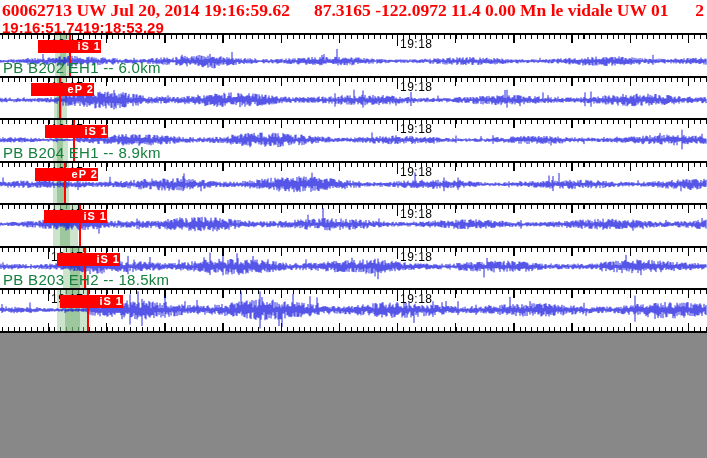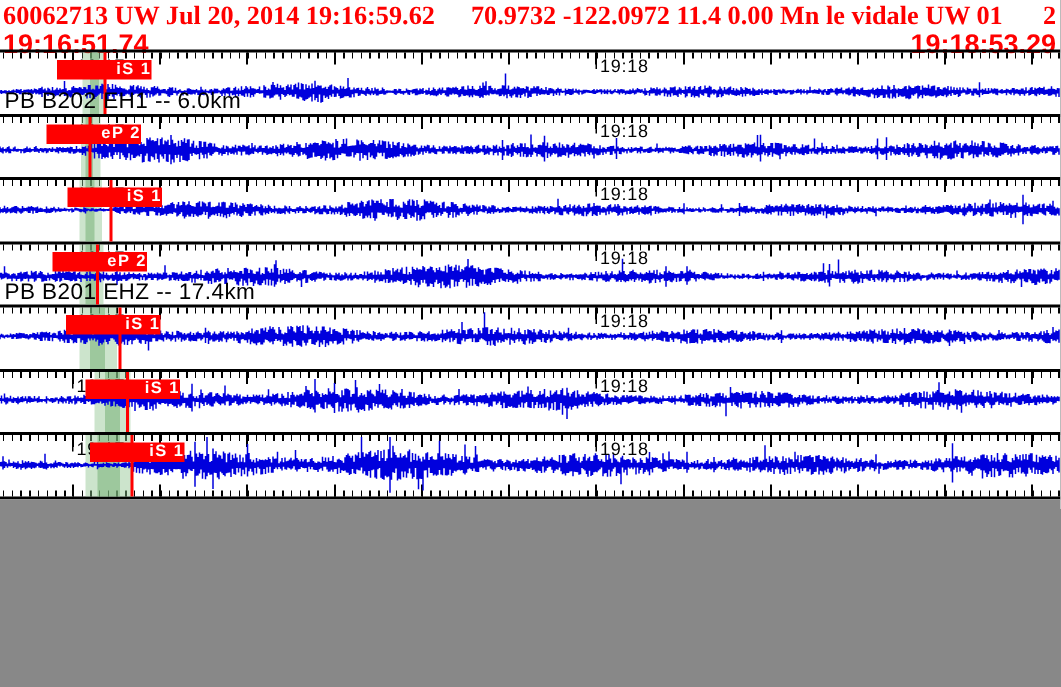--- a/index.html
+++ b/index.html
@@ -5,21 +5,21 @@
   html,body{margin:0;padding:0;background:#888;}
   .screen{position:relative;width:707px;height:333px;background:#fff;overflow:hidden;
           font-family:"Liberation Sans",sans-serif;}
   
   .hdr{position:absolute;top:0;left:2px;right:3px;display:flex;align-items:baseline;
        font-family:"Liberation Serif",serif;font-weight:bold;color:#f00;
        font-size:17.5px;white-space:nowrap;}
   .hdr .mid{margin-left:24px;}
   .hdr .page{margin-left:auto;}
   .times{position:absolute;top:19px;left:2px;right:3px;display:flex;
-         justify-content:space-between;color:#f00;font-weight:bold;font-size:18px;}
+         color:#f00;font-weight:bold;font-size:15px;}
   
   .rows{position:absolute;top:33px;left:0;right:0;bottom:0;display:flex;
         flex-direction:column;border-bottom:2px solid #000;}
   .row{position:relative;flex:1;border-top:2px solid #000;}
   .ticks{position:absolute;top:0;left:0;width:707px;height:9px;pointer-events:none;
     background-image:
       repeating-linear-gradient(90deg,#000 0 1.3px,transparent 1.3px 58.15px),
       repeating-linear-gradient(90deg,#000 0 1px,transparent 1px 5.815px);
     background-size:707px 8px,707px 4px;
     background-position:-10.15px 0,1.5px 0;
@@ -28,29 +28,29 @@
   .mtick{position:absolute;top:0;width:1.3px;height:11px;background:#000;}
   .mlabel{position:absolute;top:2px;font-size:12px;color:#000;letter-spacing:.5px;
           white-space:nowrap;z-index:4;}
   .band{position:absolute;top:0;bottom:0;z-index:1;}
   .wave{position:absolute;top:0;left:0;width:100%;height:100%;overflow:visible;z-index:3;}
   .pickline{position:absolute;top:0;bottom:0;width:1.5px;z-index:5;}
   .pickbox{position:absolute;top:5px;height:13px;color:#fff;font-weight:bold;
            font-size:11px;line-height:13px;text-align:right;letter-spacing:1px;
            z-index:6;white-space:nowrap;padding-left:34px;}
   .slabel{position:absolute;left:3px;bottom:0;font-size:15px;letter-spacing:.3px;
-          color:#000000;z-index:6;white-space:nowrap;}
+          color:#15803d;z-index:6;white-space:nowrap;}
 </style>
 </head>
 <body>
 
 <div class="screen">
   <div class="hdr">
     <span>60062713 UW Jul 20, 2014 19:16:59.62</span>
-    <span class="mid">70.9732 -122.0972 11.4 0.00 Mn le vidale UW 01</span>
+    <span class="mid">87.3165 -122.0972 11.4 0.00 Mn le vidale UW 01</span>
     <span class="page">2</span>
   </div>
   <div class="times">
     <span>19:16:51.74</span>
     <span>19:18:53.29</span>
   </div>
   <div class="rows" id="rows">
       <div class="row">
     <div class="band b1" style="left: 55px; width: 15px; background: rgba(141, 196, 141, 0.45);"></div>
     <div class="band b2" style="left: 60px; width: 6px; background: rgba(110, 172, 110, 0.5);"></div>
@@ -92,37 +92,37 @@
     <div class="mtick t2" style="left: 397px;"></div>
     <span class="mlabel l1" style="left: 51px;">19:17</span>
     <span class="mlabel l2" style="left: 400px;">19:18</span>
     <svg class="wave" viewBox="0 0 707 59" preserveAspectRatio="none">
       <path fill="none" stroke-width="1" d="M0 26.4L0 32.3M1 28.2L1 31.3M2 27.3L2 31.8M3 25.0L3 30.9M4 27.5L4 32.5M5 26.1L5 31.7M6 27.9L6 30.7M7 27.4L7 32.2M8 26.4L8 31.8M9 26.0L9 31.2M10 25.3L10 32.1M11 25.3L11 32.5M12 26.4L12 30.2M13 27.5L13 31.4M14 27.7L14 32.7M15 25.3L15 31.7M16 27.0L16 30.6M17 27.1L17 30.0M18 26.7L18 30.6M19 25.8L19 32.0M20 26.0L20 32.1M21 25.3L21 29.9M22 26.1L22 32.7M23 26.6L23 29.8M24 26.3L24 31.9M25 25.6L25 32.1M26 27.7L26 31.0M27 26.9L27 31.0M28 27.3L28 31.1M29 28.3L29 30.8M30 28.2L30 31.2M31 25.8L31 32.2M32 27.7L32 31.8M33 27.9L33 32.1M34 26.8L34 31.7M35 27.2L35 31.1M36 26.0L36 29.9M37 27.6L37 31.5M38 28.1L38 30.6M39 26.4L39 30.4M40 27.7L40 31.1M41 27.6L41 30.5M42 27.9L42 30.0M43 27.0L43 30.0M44 27.6L44 30.4M45 27.8L45 29.6M46 28.0L46 30.7M47 27.8L47 29.5M48 27.5L48 31.4M49 28.4L49 31.1M50 26.7L50 29.5M51 26.8L51 29.6M52 27.5L52 29.8M53 27.9L53 30.8M54 28.0L54 31.2M55 28.3L55 30.5M56 26.3L56 31.2M57 27.0L57 32.4M58 27.7L58 30.3M59 27.8L59 29.6M60 28.3L60 30.3M61 27.4L61 30.3M62 27.3L62 29.8M63 28.3L63 30.6M64 27.9L64 30.8M65 28.1L65 30.5M66 27.8L66 29.9M67 27.1L67 29.7M68 28.0L68 30.1M69 27.7L69 30.6M70 28.0L70 30.4M71 28.1L71 29.7M72 28.2L72 30.0M73 27.5L73 30.0M74 25.8L74 30.4M75 27.6L75 29.9M76 26.3L76 30.0M77 25.9L77 31.0M78 26.4L78 31.8M79 26.6L79 31.9M80 25.6L80 32.9M81 25.7L81 30.2M82 25.0L82 30.3M83 28.1L83 32.0M84 25.9L84 32.4M85 26.1L85 31.5M86 24.8L86 30.5M87 25.3L87 32.1M88 25.9L88 30.2M89 28.1L89 33.3M90 27.8L90 33.4M91 24.9L91 31.6M92 24.1L92 32.6M93 23.9L93 33.8M94 23.9L94 31.6M95 26.0L95 31.2M96 26.7L96 30.8M97 25.2L97 31.3M98 25.1L98 34.6M99 23.9L99 34.9M100 25.2L100 30.3M101 23.1L101 30.3M102 25.2L102 30.3M103 26.9L103 31.1M104 25.9L104 34.2M105 26.5L105 34.3M106 25.5L106 31.7M107 27.1L107 34.7M108 24.4L108 34.0M109 27.5L109 33.8M110 24.9L110 32.8M111 24.7L111 34.7M112 23.9L112 32.9M113 23.9L113 32.5M114 22.2L114 32.5M115 21.5L115 32.9M116 23.2L116 31.3M117 27.4L117 31.7M118 23.7L118 35.4M119 21.3L119 34.5M120 24.7L120 33.0M121 24.3L121 31.3M122 20.9L122 35.2M123 21.4L123 37.2M124 24.4L124 35.7M125 23.6L125 33.8M126 20.5L126 35.4M127 24.2L127 35.5M128 25.1L128 32.8M129 25.4L129 35.8M130 26.0L130 33.1M131 22.3L131 34.6M132 21.7L132 35.7M133 20.7L133 34.1M134 25.8L134 34.2M135 20.9L135 33.3M136 21.9L136 30.8M137 22.8L137 33.9M138 25.5L138 31.0M139 21.5L139 37.5M140 21.2L140 35.7M141 26.3L141 34.2M142 26.0L142 33.5M143 26.1L143 34.1M144 25.4L144 32.7M145 25.0L145 34.9M146 21.7L146 32.1M147 25.8L147 35.5M148 21.6L148 32.6M149 21.1L149 36.2M150 21.6L150 34.2M151 26.9L151 37.0M152 27.0L152 32.9M153 24.7L153 35.7M154 21.8L154 32.8M155 22.3L155 32.0M156 26.1L156 33.4M157 21.9L157 31.0M158 23.7L158 34.3M159 27.3L159 32.6M160 24.6L160 34.8M161 25.2L161 35.8M162 22.5L162 34.4M163 24.1L163 30.6M164 26.2L164 32.1M165 23.3L165 32.2M166 23.4L166 34.6M167 22.7L167 35.0M168 23.4L168 32.7M169 26.2L169 30.8M170 25.3L170 34.5M171 24.2L171 30.2M172 25.6L172 30.3M173 26.1L173 32.5M174 23.5L174 34.1M175 24.7L175 34.3M176 27.4L176 31.5M177 25.4L177 33.4M178 27.1L178 32.1M179 24.0L179 33.0M180 25.5L180 30.5M181 27.2L181 31.9M182 28.0L182 30.9M183 24.9L183 32.2M184 27.3L184 30.5M185 27.7L185 32.6M186 26.9L186 32.5M187 27.3L187 32.9M188 27.6L188 32.5M189 27.4L189 32.0M190 24.8L190 33.1M191 25.7L191 30.3M192 27.7L192 31.4M193 25.2L193 32.7M194 27.5L194 30.1M195 28.1L195 31.0M196 28.2L196 31.1M197 27.9L197 32.5M198 26.4L198 30.0M199 26.4L199 32.0M200 25.2L200 30.3M201 26.9L201 30.0M202 27.3L202 32.2M203 27.9L203 32.2M204 25.3L204 32.1M205 27.0L205 30.0M206 27.9L206 31.0M207 26.8L207 31.7M208 25.9L208 31.2M209 26.0L209 30.1M210 25.4L210 33.1M211 28.1L211 32.2M212 26.3L212 31.4M213 25.4L213 33.2M214 27.9L214 33.3M215 27.4L215 33.1M216 24.5L216 30.8M217 24.8L217 31.4M218 27.6L218 33.2M219 28.0L219 33.0M220 24.8L220 30.0M221 26.3L221 33.3M222 26.8L222 31.5M223 27.7L223 33.5M224 25.6L224 31.1M225 27.5L225 32.6M226 25.7L226 30.8M227 25.7L227 33.9M228 24.0L228 33.3M229 27.7L229 31.5M230 26.7L230 33.9M231 26.9L231 35.6M232 21.4L232 32.5M233 21.6L233 34.8M234 23.8L234 32.0M235 22.7L235 32.8M236 24.8L236 34.5M237 23.6L237 35.0M238 22.7L238 34.0M239 26.7L239 32.3M240 22.0L240 34.8M241 20.0L241 32.2M242 21.3L242 37.6M243 25.7L243 37.0M244 23.2L244 34.7M245 20.6L245 36.4M246 19.7L246 34.5M247 24.7L247 37.0M248 19.0L248 31.4M249 19.9L249 36.8M250 22.2L250 39.5M251 20.2L251 37.4M252 20.1L252 31.4M253 22.4L253 31.7M254 18.7L254 31.8M255 22.6L255 33.6M256 23.8L256 34.0M257 24.8L257 31.4M258 21.4L258 32.4M259 26.2L259 35.4M260 18.4L260 32.6M261 18.7L261 36.2M262 18.5L262 35.3M263 25.8L263 31.3M264 23.9L264 35.7M265 25.8L265 38.8M266 24.6L266 37.4M267 26.6L267 35.2M268 26.8L268 31.8M269 21.0L269 35.8M270 22.7L270 37.7M271 24.3L271 37.7M272 20.2L272 32.5M273 18.6L273 33.7M274 24.6L274 36.9M275 18.9L275 35.1M276 20.0L276 36.2M277 25.1L277 31.5M278 19.3L278 39.5M279 23.8L279 34.0M280 26.8L280 39.2M281 25.1L281 38.0M282 24.7L282 35.2M283 19.0L283 38.1M284 20.6L284 32.3M285 20.7L285 31.3M286 22.6L286 31.5M287 20.2L287 31.2M288 21.2L288 33.7M289 20.9L289 36.7M290 23.4L290 32.1M291 22.1L291 35.9M292 25.2L292 34.2M293 24.3L293 31.8M294 27.1L294 34.6M295 21.7L295 33.0M296 21.1L296 30.7M297 27.3L297 30.7M298 25.7L298 31.9M299 25.4L299 36.5M300 26.1L300 33.9M301 21.4L301 31.1M302 21.5L302 36.5M303 23.5L303 31.2M304 23.3L304 36.1M305 25.2L305 33.8M306 27.7L306 34.4M307 27.0L307 31.3M308 27.1L308 32.6M309 23.3L309 31.1M310 22.7L310 30.7M311 24.7L311 32.6M312 25.7L312 34.9M313 24.8L313 33.2M314 26.9L314 32.0M315 23.9L315 31.0M316 24.7L316 33.5M317 26.0L317 30.2M318 23.8L318 33.6M319 25.7L319 31.0M320 24.6L320 30.3M321 28.0L321 30.6M322 24.2L322 31.2M323 24.6L323 31.6M324 25.8L324 30.1M325 27.7L325 32.6M326 25.8L326 32.0M327 26.6L327 32.6M328 24.4L328 31.0M329 24.5L329 32.6M330 25.5L330 31.2M331 28.0L331 31.3M332 26.9L332 30.4M333 28.0L333 32.0M334 28.3L334 31.6M335 26.5L335 31.2M336 26.9L336 29.9M337 26.8L337 31.8M338 26.2L338 31.2M339 26.0L339 31.4M340 27.2L340 30.4M341 28.2L341 31.0M342 26.1L342 31.2M343 26.1L343 30.7M344 26.0L344 30.8M345 26.7L345 29.8M346 26.7L346 29.7M347 25.6L347 31.3M348 26.8L348 30.5M349 27.2L349 31.0M350 27.4L350 31.5M351 25.8L351 30.8M352 27.5L352 30.2M353 27.8L353 32.2M354 27.8L354 31.7M355 25.4L355 32.8M356 27.6L356 30.9M357 25.9L357 31.7M358 26.8L358 32.5M359 25.0L359 30.2M360 25.5L360 32.3M361 25.7L361 29.8M362 26.3L362 31.9M363 25.2L363 33.2M364 27.1L364 30.1M365 25.9L365 31.9M366 27.6L366 33.0M367 25.1L367 31.6M368 25.7L368 30.9M369 26.3L369 30.1M370 26.7L370 33.1M371 26.3L371 31.4M372 18.1L372 31.5M373 25.3L373 33.7M374 26.6L374 34.1M375 27.6L375 34.2M376 25.2L376 30.6M377 24.3L377 30.6M378 26.6L378 32.4M379 26.5L379 33.5M380 23.4L380 31.1M381 27.4L381 30.3M382 25.4L382 31.6M383 24.1L383 34.3M384 26.8L384 32.6M385 25.4L385 32.4M386 24.1L386 33.4M387 26.0L387 32.8M388 27.4L388 34.7M389 25.2L389 35.1M390 26.9L390 30.8M391 26.7L391 35.1M392 23.1L392 33.2M393 22.9L393 31.5M394 26.4L394 30.4M395 25.6L395 34.9M396 22.3L396 33.2M397 25.2L397 34.2M398 24.7L398 34.9M399 25.0L399 31.1M400 25.0L400 33.7M401 27.7L401 31.4M402 26.2L402 31.7M403 26.7L403 31.6M404 27.7L404 34.1M405 25.6L405 30.5M406 24.3L406 33.2M407 23.5L407 30.4M408 26.6L408 31.4M409 26.0L409 30.8M410 23.5L410 31.0M411 25.8L411 31.9M412 23.2L412 34.7M413 24.9L413 33.6M414 27.4L414 31.8M415 27.6L415 34.4M416 25.5L416 31.3M417 25.6L417 30.8M418 26.8L418 33.4M419 27.4L419 30.1M420 26.1L420 33.0M421 25.7L421 32.1M422 27.7L422 32.9M423 26.0L423 31.9M424 25.6L424 31.8M425 24.5L425 30.9M426 26.6L426 33.8M427 27.6L427 30.8M428 26.1L428 32.2M429 26.5L429 33.0M430 24.7L430 33.6M431 26.3L431 32.7M432 26.2L432 33.3M433 25.1L433 32.2M434 25.0L434 34.5M435 27.6L435 30.0M436 25.8L436 29.9M437 25.3L437 32.9M438 26.0L438 30.8M439 25.8L439 32.5M440 27.0L440 31.4M441 27.3L441 31.3M442 27.9L442 31.6M443 27.7L443 31.1M444 27.7L444 31.5M445 27.3L445 30.2M446 25.9L446 30.9M447 26.4L447 29.7M448 26.5L448 32.0M449 26.7L449 30.7M450 28.1L450 31.5M451 28.3L451 29.9M452 28.2L452 31.8M453 26.1L453 31.3M454 28.0L454 31.2M455 27.7L455 31.7M456 22.6L456 33.2M457 28.5L457 30.2M458 26.5L458 30.3M459 28.2L459 30.6M460 27.1L460 30.5M461 27.8L461 30.9M462 27.5L462 31.1M463 28.4L463 30.5M464 27.4L464 29.8M465 28.0L465 29.7M466 26.6L466 31.2M467 28.2L467 31.5M468 28.5L468 30.5M469 26.5L469 29.9M470 27.4L470 31.1M471 28.3L471 29.9M472 28.0L472 30.4M473 27.6L473 29.8M474 27.4L474 30.8M475 26.5L475 31.6M476 27.2L476 31.4M477 27.6L477 31.7M478 28.4L478 31.4M479 28.2L479 31.8M480 27.1L480 30.5M481 23.5L481 31.5M482 26.6L482 29.7M483 28.4L483 29.8M484 28.1L484 30.1M485 28.2L485 31.7M486 28.4L486 31.6M487 26.8L487 30.7M488 27.0L488 30.6M489 27.5L489 32.1M490 27.9L490 30.7M491 27.4L491 31.3M492 27.2L492 30.0M493 22.2L493 34.8M494 25.8L494 30.7M495 26.4L495 31.5M496 25.3L496 31.5M497 25.3L497 32.4M498 25.0L498 31.2M499 27.7L499 31.9M500 27.6L500 30.7M501 25.8L501 31.3M502 26.7L502 30.3M503 26.3L503 30.8M504 28.1L504 33.0M505 27.9L505 31.5M506 28.0L506 32.2M507 27.9L507 30.2M508 27.4L508 32.3M509 28.0L509 32.8M510 26.7L510 31.4M511 24.2L511 32.7M512 25.0L512 33.2M513 23.8L513 32.1M514 25.5L514 33.5M515 25.2L515 30.9M516 26.3L516 31.6M517 25.0L517 30.6M518 24.6L518 30.5M519 25.7L519 34.5M520 25.1L520 30.6M521 23.4L521 34.5M522 26.5L522 31.1M523 24.7L523 30.8M524 23.1L524 31.0M525 24.7L525 32.8M526 25.7L526 30.5M527 25.5L527 34.9M528 23.4L528 30.5M529 23.7L529 34.7M530 26.5L530 30.6M531 24.3L531 31.4M532 24.1L532 33.0M533 23.3L533 31.2M534 25.5L534 31.8M535 24.0L535 30.9M536 25.1L536 31.1M537 27.3L537 34.5M538 24.4L538 31.8M539 23.2L539 33.3M540 26.3L540 32.4M541 24.9L541 34.5M542 25.3L542 33.4M543 26.8L543 34.8M544 23.4L544 32.5M545 26.1L545 34.1M546 23.9L546 32.7M547 23.5L547 33.2M548 26.4L548 30.5M549 27.5L549 34.4M550 23.7L550 30.4M551 25.4L551 37.0M552 24.5L552 32.6M553 27.2L553 32.7M554 26.4L554 34.2M555 25.4L555 33.6M556 25.2L556 34.3M557 27.2L557 31.2M558 23.9L558 31.5M559 26.7L559 33.2M560 26.5L560 34.0M561 26.5L561 31.0M562 27.7L562 34.1M563 27.9L563 32.6M564 27.0L564 30.4M565 27.7L565 32.3M566 25.0L566 30.5M567 25.7L567 30.6M568 26.1L568 30.2M569 27.6L569 31.1M570 26.0L570 32.3M571 27.2L571 31.0M572 25.6L572 30.3M573 27.9L573 30.4M574 27.2L574 31.5M575 25.1L575 30.9M576 28.1L576 30.5M577 27.2L577 30.8M578 27.6L578 32.6M579 26.1L579 30.3M580 26.5L580 30.5M581 27.4L581 30.8M582 25.4L582 31.3M583 27.7L583 32.1M584 26.6L584 35.1M585 28.0L585 29.9M586 27.0L586 30.2M587 27.2L587 30.9M588 25.7L588 29.9M589 25.7L589 30.6M590 27.7L590 30.3M591 27.0L591 30.0M592 25.8L592 31.4M593 26.5L593 30.4M594 26.3L594 30.2M595 26.6L595 31.0M596 28.1L596 29.7M597 27.1L597 31.3M598 26.8L598 31.8M599 27.3L599 31.9M600 28.1L600 31.9M601 27.2L601 29.8M602 27.0L602 29.7M603 27.2L603 32.0M604 24.7L604 31.9M605 27.8L605 31.1M606 27.2L606 31.2M607 26.1L607 31.4M608 26.6L608 32.1M609 27.7L609 31.0M610 26.0L610 29.9M611 28.2L611 32.3M612 26.8L612 32.2M613 28.2L613 30.4M614 27.3L614 31.6M615 26.0L615 31.7M616 25.7L616 31.4M617 24.2L617 33.1M618 26.1L618 30.9M619 26.2L619 31.0M620 25.8L620 30.7M621 27.2L621 32.4M622 26.5L622 32.3M623 28.2L623 33.0M624 25.9L624 31.1M625 26.0L625 32.8M626 25.2L626 32.4M627 25.9L627 31.9M628 26.5L628 31.8M629 24.5L629 31.6M630 26.0L630 30.8M631 24.2L631 30.7M632 24.3L632 30.9M633 25.2L633 31.8M634 23.9L634 32.9M635 25.3L635 34.0M636 27.4L636 32.8M637 24.7L637 32.3M638 26.9L638 33.1M639 25.2L639 33.3M640 24.8L640 31.1M641 27.7L641 31.4M642 26.4L642 34.2M643 22.9L643 35.2M644 26.9L644 33.7M645 25.5L645 31.6M646 22.8L646 30.4M647 23.3L647 31.3M648 25.0L648 30.4M649 27.5L649 35.0M650 22.1L650 34.1M651 27.4L651 33.2M652 24.9L652 31.1M653 26.7L653 31.7M654 24.9L654 34.6M655 23.0L655 33.1M656 26.8L656 30.7M657 23.5L657 32.8M658 23.2L658 33.3M659 22.1L659 32.3M660 18.8L660 35.0M661 26.7L661 35.3M662 22.9L662 35.5M663 26.7L663 30.7M664 21.8L664 31.5M665 26.5L665 33.1M666 25.1L666 30.6M667 21.3L667 31.4M668 23.6L668 31.2M669 22.4L669 34.0M670 24.9L670 30.6M671 24.1L671 33.9M672 25.0L672 33.8M673 22.5L673 31.7M674 24.0L674 36.8M675 24.7L675 33.2M676 24.4L676 31.8M677 24.2L677 36.7M678 22.1L678 31.1M679 25.8L679 31.4M680 26.0L680 31.0M681 25.6L681 30.7M682 14.2L682 42.8M683 24.1L683 34.1M684 21.9L684 33.4M685 25.2L685 35.0M686 23.7L686 32.2M687 26.6L687 34.6M688 26.5L688 35.2M689 23.8L689 32.6M690 25.5L690 32.6M691 24.9L691 33.0M692 23.8L692 33.2M693 23.0L693 31.3M694 27.1L694 31.5M695 23.4L695 32.6M696 22.9L696 33.8M697 27.1L697 34.3M698 25.0L698 30.4M699 25.3L699 31.1M700 23.0L700 33.0M701 24.6L701 34.1M702 20.1L702 33.6M703 25.9L703 34.3M704 27.6L704 34.5M705 26.6L705 32.8M706 27.5L706 34.4" stroke="#0000dd"></path>
     </svg>
     <div class="pickline" style="left: 73px; background: rgb(255, 0, 0);"></div>
     <div class="pickbox" style="left: 45px; width: 29px; background: rgb(255, 0, 0);">
       <span>iS 1</span>
     </div>
+    <span class="slabel">PB B204 EH1 -- 8.9km</span>
   </div>
       <div class="row">
     <div class="band b1" style="left: 53px; width: 16px; background: rgba(141, 196, 141, 0.45);"></div>
     <div class="band b2" style="left: 57px; width: 7px; background: rgba(110, 172, 110, 0.5);"></div>
     <div class="ticks"></div>
     <div class="mtick t1" style="left: 48px;"></div>
     <div class="mtick t2" style="left: 397px;"></div>
     <span class="mlabel l1" style="left: 51px;">19:17</span>
     <span class="mlabel l2" style="left: 400px;">19:18</span>
     <svg class="wave" viewBox="0 0 707 59" preserveAspectRatio="none">
       <path fill="none" stroke-width="1" d="M0 27.5L0 32.3M1 27.5L1 33.9M2 28.4L2 33.1M3 21.0L3 32.8M4 27.2L4 31.9M5 27.9L5 33.7M6 28.3L6 33.1M7 29.8L7 33.2M8 28.5L8 35.7M9 27.8L9 33.0M10 28.3L10 33.2M11 30.0L11 35.3M12 27.7L12 33.5M13 27.5L13 33.2M14 26.3L14 35.9M15 28.0L15 35.2M16 26.8L16 33.1M17 26.6L17 33.5M18 26.2L18 33.0M19 29.1L19 35.8M20 29.8L20 33.1M21 25.5L21 33.0M22 27.1L22 33.2M23 26.5L23 36.1M24 25.8L24 35.0M25 29.2L25 32.8M26 27.3L26 32.5M27 25.7L27 33.0M28 26.7L28 36.2M29 28.9L29 35.9M30 29.4L30 35.2M31 29.7L31 35.3M32 27.3L32 32.5M33 29.0L33 35.0M34 29.1L34 32.8M35 28.6L35 33.8M36 28.5L36 34.4M37 25.7L37 36.2M38 28.0L38 35.5M39 26.0L39 32.6M40 25.9L40 36.0M41 27.6L41 35.1M42 25.1L42 32.5M43 27.4L43 34.2M44 26.2L44 34.5M45 26.3L45 34.4M46 26.0L46 34.6M47 27.0L47 35.7M48 27.6L48 35.5M49 26.1L49 34.2M50 26.0L50 35.6M51 29.0L51 35.3M52 27.7L52 32.6M53 26.4L53 33.4M54 29.0L54 36.3M55 29.6L55 32.7M56 29.8L56 33.0M57 28.4L57 33.3M58 26.7L58 35.5M59 29.8L59 32.4M60 26.0L60 35.3M61 28.4L61 33.1M62 28.7L62 33.2M63 28.8L63 35.2M64 27.6L64 34.9M65 26.3L65 34.0M66 26.5L66 34.7M67 27.8L67 36.6M68 28.9L68 33.3M69 26.1L69 35.0M70 29.4L70 32.6M71 27.3L71 33.9M72 29.4L72 34.9M73 29.8L73 34.2M74 29.3L74 33.0M75 28.1L75 35.2M76 29.6L76 35.3M77 26.7L77 34.1M78 23.0L78 39.3M79 28.9L79 35.3M80 26.8L80 35.0M81 29.9L81 35.3M82 29.4L82 33.7M83 27.2L83 33.6M84 29.3L84 35.4M85 28.6L85 35.0M86 27.0L86 33.8M87 28.7L87 33.0M88 28.6L88 31.9M89 27.4L89 33.6M90 28.5L90 32.9M91 29.1L91 33.4M92 28.5L92 33.5M93 27.7L93 34.9M94 29.2L94 31.8M95 30.0L95 34.4M96 28.7L96 31.8M97 28.5L97 34.8M98 29.7L98 34.1M99 27.5L99 32.6M100 28.4L100 32.4M101 27.4L101 34.3M102 28.9L102 34.5M103 28.2L103 32.5M104 28.9L104 32.4M105 27.2L105 34.8M106 28.0L106 33.9M107 28.0L107 33.2M108 29.2L108 34.5M109 27.2L109 33.8M110 20.0L110 33.1M111 27.3L111 32.9M112 29.8L112 32.0M113 29.0L113 35.1M114 29.5L114 34.7M115 26.8L115 32.2M116 26.8L116 34.5M117 27.4L117 34.9M118 27.4L118 33.7M119 29.0L119 35.3M120 28.3L120 33.1M121 26.1L121 34.7M122 29.1L122 35.5M123 29.1L123 35.5M124 27.7L124 35.2M125 28.1L125 35.4M126 26.7L126 34.9M127 26.7L127 32.8M128 29.6L128 36.8M129 28.3L129 33.0M130 27.6L130 37.0M131 25.5L131 33.2M132 28.3L132 33.6M133 29.2L133 32.5M134 24.5L134 34.6M135 29.5L135 32.5M136 29.7L136 35.2M137 27.4L137 35.2M138 25.9L138 34.8M139 27.4L139 38.1M140 28.4L140 35.4M141 26.2L141 38.4M142 25.5L142 32.8M143 27.5L143 36.8M144 23.7L144 36.7M145 23.2L145 34.5M146 25.3L146 36.1M147 27.6L147 35.6M148 27.0L148 33.8M149 29.1L149 32.6M150 27.0L150 38.2M151 28.3L151 38.1M152 22.7L152 32.8M153 26.4L153 34.0M154 25.7L154 33.7M155 26.9L155 34.1M156 24.9L156 32.8M157 26.7L157 35.6M158 26.9L158 38.7M159 27.5L159 39.7M160 25.7L160 35.9M161 25.6L161 33.3M162 28.4L162 39.9M163 22.8L163 34.9M164 22.6L164 37.1M165 23.4L165 39.8M166 27.7L166 33.0M167 24.2L167 36.7M168 24.9L168 36.3M169 28.0L169 40.3M170 28.7L170 37.7M171 26.2L171 34.8M172 26.1L172 38.6M173 22.6L173 39.6M174 29.1L174 39.6M175 27.6L175 37.3M176 28.5L176 34.9M177 22.1L177 39.1M178 22.3L178 33.8M179 25.9L179 39.7M180 27.4L180 34.2M181 23.6L181 39.7M182 27.2L182 35.2M183 19.2L183 40.9M184 15.2L184 38.7M185 22.7L185 36.0M186 29.2L186 32.9M187 24.8L187 36.9M188 28.6L188 35.1M189 23.5L189 34.4M190 27.1L190 38.4M191 24.0L191 35.4M192 27.6L192 36.8M193 23.5L193 37.1M194 26.2L194 34.7M195 25.0L195 34.3M196 27.5L196 33.1M197 28.7L197 32.4M198 28.8L198 35.9M199 28.3L199 34.5M200 26.6L200 34.9M201 27.9L201 41.1M202 25.3L202 33.6M203 24.6L203 32.8M204 24.9L204 37.2M205 29.3L205 37.0M206 29.3L206 32.9M207 28.7L207 34.5M208 27.6L208 35.5M209 27.0L209 34.4M210 26.9L210 36.1M211 26.1L211 34.0M212 28.0L212 33.0M213 26.3L213 33.2M214 26.6L214 33.2M215 27.8L215 32.3M216 27.1L216 35.2M217 28.3L217 34.1M218 28.0L218 31.9M219 29.5L219 32.3M220 27.3L220 34.5M221 29.2L221 34.6M222 29.7L222 32.0M223 29.7L223 34.6M224 27.3L224 35.2M225 28.8L225 33.6M226 27.3L226 34.2M227 30.1L227 35.1M228 28.9L228 35.0M229 29.8L229 34.1M230 27.0L230 33.6M231 28.1L231 32.6M232 30.1L232 34.9M233 29.1L233 32.9M234 27.3L234 34.8M235 30.0L235 34.6M236 29.4L236 33.3M237 27.4L237 32.4M238 29.5L238 33.8M239 29.7L239 33.9M240 28.7L240 32.7M241 28.6L241 33.0M242 29.6L242 34.7M243 26.1L243 33.3M244 29.8L244 32.9M245 26.1L245 35.5M246 28.3L246 34.1M247 27.4L247 33.4M248 27.1L248 34.5M249 29.4L249 33.1M250 25.2L250 37.1M251 29.4L251 35.0M252 26.2L252 33.9M253 29.2L253 35.9M254 27.0L254 35.4M255 29.2L255 35.6M256 29.1L256 34.0M257 24.1L257 37.1M258 25.1L258 33.5M259 24.7L259 37.3M260 25.2L260 36.9M261 29.3L261 34.6M262 22.9L262 36.8M263 26.1L263 35.8M264 25.0L264 36.0M265 23.4L265 34.7M266 26.9L266 35.3M267 24.2L267 36.1M268 22.4L268 34.9M269 28.4L269 38.2M270 28.5L270 37.2M271 21.5L271 36.8M272 29.1L272 34.4M273 26.6L273 35.4M274 28.6L274 39.1M275 21.5L275 33.7M276 23.8L276 35.4M277 24.8L277 39.6M278 22.6L278 36.8M279 24.3L279 41.4M280 24.0L280 38.9M281 24.4L281 34.4M282 20.9L282 37.0M283 22.0L283 34.2M284 26.0L284 37.8M285 23.8L285 40.7M286 23.3L286 40.4M287 21.3L287 37.7M288 21.9L288 38.2M289 25.0L289 41.3M290 27.0L290 36.7M291 22.9L291 34.2M292 24.8L292 38.3M293 22.0L293 37.3M294 25.3L294 42.4M295 25.9L295 35.9M296 26.0L296 39.4M297 20.5L297 41.9M298 27.1L298 40.6M299 19.3L299 39.1M300 21.9L300 42.3M301 21.1L301 33.9M302 25.8L302 34.1M303 22.4L303 41.0M304 19.6L304 35.8M305 24.9L305 40.4M306 20.3L306 36.3M307 26.5L307 33.9M308 23.8L308 33.5M309 25.0L309 36.1M310 22.1L310 34.3M311 21.2L311 41.9M312 14.1L312 36.5M313 22.4L313 40.1M314 20.5L314 33.3M315 20.2L315 40.1M316 23.0L316 33.4M317 23.1L317 38.6M318 26.4L318 40.3M319 22.1L319 40.8M320 23.8L320 36.8M321 24.6L321 38.1M322 24.5L322 36.2M323 29.1L323 38.4M324 24.2L324 37.5M325 23.6L325 39.3M326 23.1L326 37.7M327 22.8L327 39.3M328 26.3L328 36.6M329 27.3L329 34.3M330 22.5L330 37.3M331 22.5L331 33.9M332 22.8L332 33.4M333 23.5L333 36.4M334 23.2L334 33.0M335 24.6L335 35.0M336 27.4L336 35.4M337 27.4L337 36.2M338 28.5L338 33.8M339 24.3L339 36.3M340 26.6L340 34.4M341 26.2L341 34.9M342 27.8L342 37.1M343 29.4L343 36.0M344 28.7L344 35.7M345 27.4L345 38.1M346 28.4L346 33.6M347 24.9L347 36.2M348 26.0L348 32.4M349 28.9L349 32.3M350 25.3L350 33.5M351 29.0L351 35.7M352 29.5L352 32.3M353 25.9L353 32.6M354 28.7L354 36.0M355 27.7L355 32.6M356 28.5L356 35.6M357 28.2L357 32.7M358 28.6L358 33.7M359 26.4L359 35.7M360 28.6L360 35.6M361 28.8L361 32.8M362 29.7L362 33.3M363 30.1L363 33.1M364 29.0L364 32.5M365 29.4L365 34.0M366 28.9L366 32.0M367 28.1L367 34.2M368 27.9L368 33.1M369 29.6L369 34.1M370 28.5L370 33.6M371 29.4L371 32.4M372 30.1L372 32.4M373 29.9L373 33.2M374 27.7L374 33.9M375 28.6L375 32.7M376 29.3L376 31.7M377 29.4L377 33.1M378 28.9L378 32.9M379 29.2L379 32.0M380 28.5L380 34.6M381 28.1L381 32.3M382 29.4L382 34.7M383 29.5L383 31.9M384 28.9L384 32.5M385 29.3L385 33.4M386 29.0L386 33.8M387 28.8L387 33.3M388 29.0L388 34.6M389 28.9L389 33.8M390 27.5L390 34.5M391 28.4L391 31.9M392 30.1L392 32.5M393 29.0L393 34.7M394 27.0L394 34.7M395 28.6L395 34.9M396 28.7L396 32.4M397 26.6L397 32.8M398 30.0L398 35.9M399 26.4L399 33.0M400 29.3L400 32.8M401 27.2L401 33.0M402 29.0L402 34.6M403 29.1L403 34.9M404 25.7L404 36.3M405 28.0L405 35.7M406 29.7L406 35.8M407 27.8L407 33.9M408 25.9L408 32.4M409 29.0L409 32.8M410 28.6L410 33.9M411 29.4L411 36.0M412 28.3L412 35.8M413 25.3L413 34.3M414 27.0L414 36.3M415 13.8L415 34.5M416 25.6L416 35.6M417 28.6L417 36.7M418 29.5L418 35.3M419 28.7L419 35.7M420 26.2L420 33.8M421 25.8L421 34.9M422 24.5L422 33.5M423 26.7L423 36.3M424 27.2L424 34.1M425 28.4L425 32.7M426 28.9L426 35.0M427 27.2L427 33.3M428 28.4L428 36.4M429 28.9L429 34.7M430 28.1L430 35.3M431 26.6L431 34.3M432 27.6L432 35.0M433 25.2L433 37.8M434 27.3L434 37.0M435 27.4L435 34.7M436 25.0L436 33.3M437 28.7L437 37.2M438 24.4L438 33.5M439 29.7L439 34.1M440 27.2L440 36.6M441 28.6L441 33.5M442 29.0L442 32.8M443 26.0L443 35.1M444 21.1L444 41.0M445 27.3L445 35.5M446 25.4L446 34.6M447 26.7L447 36.2M448 27.6L448 36.6M449 27.2L449 34.9M450 28.3L450 32.8M451 28.6L451 36.4M452 28.3L452 32.2M453 28.1L453 35.8M454 25.6L454 35.3M455 25.9L455 33.2M456 28.2L456 32.8M457 27.5L457 35.6M458 21.1L458 39.0M459 26.0L459 35.9M460 24.5L460 35.0M461 26.5L461 32.4M462 27.3L462 32.5M463 26.4L463 33.6M464 28.9L464 35.8M465 28.6L465 32.8M466 28.5L466 33.6M467 29.5L467 32.4M468 28.0L468 33.0M469 26.6L469 33.4M470 26.5L470 34.7M471 26.9L471 32.9M472 27.8L472 33.1M473 29.2L473 33.9M474 27.8L474 34.1M475 29.0L475 34.6M476 28.5L476 34.6M477 27.5L477 32.7M478 28.0L478 32.9M479 27.6L479 33.0M480 29.9L480 32.7M481 27.8L481 31.7M482 29.7L482 33.0M483 30.0L483 33.3M484 30.0L484 32.5M485 27.9L485 32.9M486 30.0L486 32.2M487 28.8L487 32.2M488 29.0L488 31.8M489 30.3L489 32.6M490 29.2L490 33.8M491 30.4L491 31.9M492 29.1L492 32.5M493 29.8L493 33.1M494 30.4L494 32.6M495 28.4L495 33.3M496 28.4L496 32.4M497 30.0L497 31.8M498 29.2L498 32.3M499 28.7L499 33.7M500 29.7L500 32.4M501 30.3L501 32.1M502 30.3L502 33.3M503 30.1L503 32.7M504 28.5L504 33.4M505 28.1L505 33.5M506 29.9L506 33.1M507 28.5L507 32.6M508 30.2L508 32.8M509 26.5L509 35.4M510 29.3L510 32.0M511 29.2L511 32.3M512 28.5L512 33.6M513 28.1L513 31.9M514 29.0L514 32.9M515 29.3L515 32.7M516 28.4L516 32.0M517 29.1L517 34.0M518 28.9L518 34.3M519 28.7L519 32.0M520 26.1L520 33.1M521 27.3L521 33.9M522 27.9L522 33.5M523 29.9L523 32.3M524 29.2L524 32.1M525 27.3L525 33.4M526 27.3L526 32.7M527 29.5L527 32.9M528 28.9L528 34.2M529 28.8L529 35.0M530 27.1L530 32.8M531 29.2L531 33.0M532 26.5L532 33.9M533 26.7L533 32.2M534 28.5L534 35.6M535 28.4L535 35.2M536 28.7L536 35.9M537 28.6L537 35.1M538 27.6L538 33.8M539 29.6L539 33.8M540 28.7L540 34.4M541 27.4L541 35.5M542 29.2L542 33.7M543 26.3L543 35.6M544 27.2L544 35.0M545 29.0L545 33.2M546 26.7L546 36.0M547 26.4L547 35.3M548 26.3L548 35.6M549 18.2L549 34.8M550 27.7L550 37.0M551 29.4L551 33.6M552 24.9L552 36.9M553 19.0L553 40.8M554 28.1L554 34.3M555 25.8L555 32.4M556 29.1L556 32.6M557 26.2L557 33.3M558 27.8L558 33.5M559 14.6L559 33.2M560 28.2L560 37.0M561 27.8L561 33.8M562 26.7L562 35.3M563 27.8L563 37.1M564 26.0L564 33.4M565 29.5L565 33.3M566 25.3L566 33.0M567 27.1L567 33.7M568 26.0L568 36.1M569 28.1L569 37.7M570 24.4L570 36.4M571 27.1L571 35.6M572 27.1L572 38.1M573 29.5L573 36.8M574 26.0L574 33.0M575 27.9L575 37.4M576 28.6L576 33.5M577 28.5L577 33.0M578 25.3L578 33.6M579 28.4L579 34.9M580 25.3L580 35.3M581 24.4L581 32.5M582 29.0L582 34.4M583 28.9L583 36.3M584 29.0L584 32.4M585 28.5L585 33.9M586 24.4L586 34.9M587 26.2L587 32.9M588 24.9L588 36.2M589 27.2L589 34.7M590 26.5L590 32.6M591 25.2L591 36.7M592 26.7L592 34.7M593 29.0L593 32.8M594 28.0L594 33.6M595 29.2L595 33.7M596 29.0L596 36.7M597 27.3L597 34.2M598 25.2L598 32.8M599 26.5L599 32.5M600 27.7L600 36.4M601 28.5L601 32.2M602 28.7L602 33.0M603 26.4L603 36.3M604 26.8L604 32.2M605 29.4L605 35.8M606 26.1L606 34.9M607 28.7L607 33.5M608 29.5L608 33.2M609 28.1L609 35.2M610 29.2L610 35.0M611 27.6L611 34.0M612 27.1L612 33.2M613 28.1L613 33.8M614 30.1L614 35.1M615 29.6L615 33.0M616 29.9L616 32.4M617 30.1L617 31.9M618 29.9L618 34.8M619 29.0L619 34.1M620 28.9L620 33.1M621 27.1L621 31.9M622 28.4L622 33.0M623 29.3L623 34.1M624 28.6L624 31.8M625 28.2L625 33.6M626 27.6L626 32.1M627 28.0L627 33.1M628 29.0L628 32.0M629 27.4L629 34.2M630 29.5L630 32.1M631 28.4L631 32.5M632 27.9L632 33.0M633 28.8L633 33.9M634 28.3L634 32.9M635 30.2L635 31.9M636 29.1L636 32.2M637 29.8L637 32.6M638 25.2L638 33.1M639 28.6L639 32.0M640 29.6L640 32.3M641 30.0L641 34.5M642 29.7L642 33.6M643 29.0L643 33.1M644 27.1L644 34.4M645 30.0L645 33.1M646 29.9L646 34.2M647 28.3L647 32.0M648 28.4L648 34.2M649 27.9L649 33.2M650 27.9L650 33.3M651 28.4L651 32.2M652 28.2L652 34.0M653 26.8L653 34.8M654 28.9L654 34.6M655 26.7L655 32.6M656 28.9L656 33.0M657 28.7L657 33.5M658 26.9L658 35.7M659 26.3L659 33.2M660 29.3L660 35.4M661 27.7L661 32.9M662 29.6L662 35.8M663 27.1L663 35.9M664 29.0L664 33.9M665 29.6L665 33.6M666 28.5L666 36.9M667 27.3L667 35.1M668 28.4L668 37.2M669 26.7L669 32.2M670 27.7L670 33.9M671 26.6L671 34.4M672 24.7L672 36.0M673 28.4L673 33.4M674 27.9L674 37.5M675 28.9L675 35.6M676 29.0L676 37.2M677 26.4L677 35.6M678 24.3L678 34.0M679 28.0L679 32.6M680 25.9L680 33.9M681 27.5L681 41.1M682 26.9L682 33.2M683 24.0L683 35.6M684 24.6L684 36.6M685 26.8L685 36.7M686 23.8L686 33.6M687 23.7L687 35.2M688 28.1L688 37.6M689 24.4L689 37.2M690 25.2L690 39.2M691 28.8L691 39.1M692 24.2L692 36.2M693 25.1L693 37.0M694 23.4L694 33.3M695 24.4L695 35.9M696 23.2L696 35.7M697 24.5L697 38.4M698 25.6L698 37.6M699 29.0L699 33.6M700 28.1L700 37.7M701 24.6L701 36.1M702 28.9L702 33.3M703 26.2L703 34.1M704 23.1L704 34.3M705 25.7L705 35.0M706 24.4L706 34.2" stroke="#0000dd"></path>
     </svg>
     <div class="pickline" style="left: 64px; background: rgb(255, 0, 0);"></div>
     <div class="pickbox" style="left: 35px; width: 29px; background: rgb(255, 0, 0);">
       <span>eP 2</span>
     </div>
-    <span class="slabel">PB B201 EHZ -- 17.4km</span>
   </div>
       <div class="row">
     <div class="band b1" style="left: 53px; width: 25px; background: rgba(141, 196, 141, 0.45);"></div>
     <div class="band b2" style="left: 60px; width: 10px; background: rgba(110, 172, 110, 0.5);"></div>
     <div class="ticks"></div>
     <div class="mtick t1" style="left: 48px;"></div>
     <div class="mtick t2" style="left: 397px;"></div>
     <span class="mlabel l1" style="left: 51px;">19:17</span>
     <span class="mlabel l2" style="left: 400px;">19:18</span>
     <svg class="wave" viewBox="0 0 707 59" preserveAspectRatio="none">
@@ -141,20 +141,21 @@
     <div class="mtick t2" style="left: 397px;"></div>
     <span class="mlabel l1" style="left: 51px;">19:17</span>
     <span class="mlabel l2" style="left: 400px;">19:18</span>
     <svg class="wave" viewBox="0 0 707 59" preserveAspectRatio="none">
       <path fill="none" stroke-width="1" d="M0 25.3L0 28.1M1 22.8L1 30.6M2 25.8L2 28.0M3 20.9L3 29.3M4 24.6L4 31.5M5 24.5L5 30.6M6 25.4L6 28.6M7 23.0L7 28.6M8 25.9L8 29.7M9 24.5L9 30.1M10 25.2L10 28.7M11 25.1L11 30.0M12 23.8L12 31.3M13 25.6L13 29.8M14 24.2L14 29.0M15 23.4L15 29.4M16 25.4L16 28.6M17 23.4L17 28.0M18 25.6L18 30.5M19 23.6L19 29.0M20 23.6L20 29.7M21 24.9L21 29.2M22 25.8L22 29.2M23 23.2L23 28.7M24 25.6L24 28.4M25 25.0L25 29.8M26 23.6L26 29.4M27 26.1L27 28.9M28 26.2L28 29.3M29 26.3L29 28.0M30 26.2L30 28.8M31 23.5L31 30.5M32 25.5L32 27.7M33 26.2L33 28.6M34 25.2L34 28.9M35 25.3L35 30.0M36 25.8L36 29.4M37 24.6L37 28.8M38 24.8L38 27.7M39 26.1L39 30.7M40 24.9L40 28.6M41 23.3L41 29.4M42 24.4L42 30.6M43 25.4L43 28.6M44 25.9L44 30.3M45 23.7L45 27.9M46 23.4L46 30.9M47 23.6L47 29.3M48 26.1L48 30.6M49 25.4L49 27.9M50 22.8L50 31.4M51 24.6L51 30.5M52 23.4L52 28.3M53 25.3L53 28.3M54 24.6L54 30.1M55 25.0L55 29.0M56 22.1L56 31.0M57 23.3L57 31.1M58 22.0L58 28.1M59 24.0L59 29.1M60 24.6L60 28.3M61 24.0L61 31.4M62 25.2L62 31.2M63 25.6L63 31.2M64 25.7L64 30.4M65 24.3L65 29.7M66 25.4L66 30.3M67 21.4L67 28.6M68 21.5L68 30.8M69 25.2L69 30.1M70 21.9L70 32.8M71 24.7L71 29.7M72 23.1L72 31.8M73 22.9L73 28.7M74 21.7L74 33.5M75 24.4L75 32.9M76 22.2L76 28.6M77 22.8L77 33.5M78 23.7L78 30.9M79 24.5L79 32.8M80 22.1L80 33.4M81 20.4L81 33.8M82 21.5L82 35.0M83 24.6L83 34.7M84 22.6L84 33.0M85 17.0L85 36.7M86 21.9L86 34.2M87 22.5L87 29.3M88 23.6L88 33.6M89 20.0L89 29.2M90 19.8L90 37.9M91 20.0L91 29.6M92 17.1L92 31.4M93 20.7L93 34.6M94 22.2L94 33.8M95 22.7L95 31.6M96 21.6L96 33.3M97 21.2L97 36.9M98 24.4L98 36.9M99 22.9L99 29.4M100 21.1L100 35.9M101 20.1L101 33.2M102 16.9L102 37.4M103 24.3L103 31.6M104 20.5L104 35.6M105 24.1L105 29.6M106 22.4L106 31.0M107 18.3L107 31.6M108 19.1L108 30.1M109 21.4L109 30.1M110 20.9L110 30.9M111 18.7L111 30.6M112 24.4L112 33.3M113 21.1L113 31.1M114 17.7L114 30.8M115 24.0L115 32.0M116 19.2L116 33.5M117 19.9L117 33.1M118 22.0L118 34.8M119 20.5L119 31.6M120 18.6L120 33.5M121 22.8L121 32.4M122 20.0L122 30.4M123 24.9L123 30.0M124 25.0L124 34.7M125 25.0L125 32.6M126 21.7L126 34.6M127 21.0L127 35.0M128 11.4L128 38.2M129 23.6L129 28.7M130 25.2L130 33.2M131 23.5L131 29.1M132 25.4L132 29.0M133 22.4L133 35.1M134 17.0L134 29.8M135 20.4L135 30.9M136 24.9L136 33.0M137 22.8L137 29.4M138 22.6L138 31.9M139 20.8L139 30.7M140 19.6L140 32.5M141 19.7L141 33.5M142 23.9L142 33.4M143 23.3L143 30.5M144 20.9L144 28.6M145 20.3L145 29.8M146 22.1L146 30.9M147 23.3L147 32.2M148 24.2L148 30.6M149 20.7L149 30.5M150 13.2L150 32.2M151 22.9L151 28.6M152 21.0L152 28.4M153 22.0L153 32.7M154 22.6L154 32.3M155 24.8L155 30.1M156 22.6L156 29.9M157 22.7L157 28.4M158 21.1L158 31.1M159 23.5L159 32.5M160 21.7L160 31.7M161 25.8L161 30.5M162 23.8L162 31.2M163 24.1L163 29.3M164 24.3L164 30.7M165 22.0L165 29.6M166 24.3L166 28.1M167 23.9L167 30.7M168 24.3L168 29.4M169 21.9L169 29.0M170 23.4L170 29.6M171 22.1L171 30.3M172 23.1L172 31.2M173 22.1L173 30.2M174 24.5L174 28.1M175 21.9L175 28.9M176 25.0L176 31.9M177 24.5L177 30.5M178 22.9L178 30.6M179 16.8L179 30.0M180 23.5L180 30.8M181 23.8L181 32.8M182 21.2L182 29.0M183 22.2L183 31.6M184 21.4L184 30.2M185 20.7L185 29.4M186 25.5L186 30.6M187 25.1L187 31.5M188 21.0L188 33.1M189 23.1L189 30.5M190 25.3L190 32.8M191 24.9L191 31.5M192 19.3L192 32.0M193 25.4L193 29.1M194 22.3L194 34.1M195 19.3L195 31.5M196 22.1L196 31.8M197 23.8L197 28.9M198 22.1L198 32.9M199 22.9L199 33.7M200 21.6L200 34.7M201 21.1L201 33.5M202 22.9L202 32.4M203 19.7L203 33.1M204 13.6L204 29.4M205 17.2L205 34.8M206 17.6L206 34.2M207 21.3L207 35.9M208 20.3L208 34.4M209 23.4L209 36.4M210 6.7L210 39.3M211 18.1L211 31.7M212 19.7L212 31.7M213 21.4L213 30.7M214 24.3L214 34.3M215 20.7L215 35.3M216 22.4L216 35.8M217 21.4L217 29.4M218 22.1L218 35.2M219 15.8L219 31.5M220 18.9L220 31.4M221 20.9L221 33.5M222 19.6L222 34.9M223 10.6L223 39.8M224 21.3L224 30.0M225 21.3L225 29.4M226 22.6L226 38.3M227 24.5L227 33.5M228 17.6L228 38.5M229 22.5L229 35.3M230 16.3L230 30.0M231 16.0L231 35.2M232 16.5L232 38.4M233 17.6L233 31.5M234 23.9L234 37.3M235 21.3L235 31.4M236 21.1L236 30.7M237 7.7L237 34.5M238 14.9L238 36.9M239 24.1L239 39.3M240 22.6L240 36.1M241 20.4L241 36.9M242 22.7L242 36.0M243 21.9L243 37.9M244 24.3L244 31.4M245 17.8L245 32.1M246 18.6L246 37.2M247 17.1L247 35.1M248 20.9L248 36.6M249 21.9L249 30.0M250 23.6L250 33.2M251 17.3L251 31.0M252 18.4L252 34.6M253 11.7L253 31.4M254 19.9L254 31.3M255 17.1L255 32.8M256 20.5L256 35.1M257 16.9L257 34.3M258 22.3L258 34.8M259 24.5L259 35.7M260 23.8L260 34.7M261 21.9L261 36.3M262 17.6L262 32.2M263 19.1L263 30.2M264 20.2L264 32.2M265 20.9L265 33.8M266 23.4L266 29.6M267 20.0L267 35.2M268 16.5L268 32.4M269 23.1L269 35.3M270 23.1L270 34.7M271 25.3L271 31.7M272 23.1L272 31.4M273 19.1L273 34.8M274 19.7L274 31.2M275 23.9L275 31.7M276 19.6L276 33.0M277 25.3L277 29.7M278 24.0L278 31.9M279 22.2L279 33.2M280 21.8L280 32.4M281 22.3L281 32.4M282 24.4L282 30.7M283 21.2L283 31.3M284 23.4L284 32.3M285 25.1L285 31.4M286 21.5L286 31.1M287 24.0L287 28.3M288 25.7L288 30.1M289 25.9L289 29.7M290 23.2L290 30.4M291 25.7L291 31.9M292 24.9L292 32.1M293 25.2L293 29.4M294 24.4L294 29.2M295 22.9L295 28.1M296 21.7L296 31.5M297 23.9L297 30.1M298 24.5L298 28.3M299 25.2L299 29.2M300 25.7L300 31.6M301 24.8L301 29.4M302 25.8L302 28.4M303 23.0L303 32.3M304 22.6L304 30.1M305 22.3L305 29.3M306 16.5L306 31.7M307 23.7L307 28.2M308 22.8L308 28.1M309 21.7L309 30.2M310 22.6L310 29.8M311 21.5L311 32.4M312 23.8L312 32.0M313 24.2L313 29.2M314 21.9L314 29.8M315 22.5L315 30.1M316 21.9L316 32.2M317 25.8L317 29.4M318 23.2L318 33.1M319 23.6L319 29.0M320 22.4L320 29.3M321 22.7L321 30.6M322 22.5L322 29.6M323 22.4L323 31.3M324 20.7L324 30.4M325 22.8L325 30.3M326 24.7L326 33.9M327 22.1L327 32.8M328 19.6L328 33.5M329 21.7L329 28.7M330 21.9L330 28.5M331 22.9L331 31.8M332 20.1L332 30.2M333 20.9L333 28.7M334 18.9L334 32.1M335 23.0L335 35.2M336 18.8L336 29.8M337 21.2L337 34.8M338 22.0L338 35.0M339 22.1L339 33.3M340 21.7L340 33.9M341 24.7L341 33.1M342 22.5L342 34.7M343 20.6L343 34.4M344 21.1L344 34.8M345 18.8L345 34.6M346 18.1L346 31.7M347 23.9L347 34.2M348 18.1L348 29.5M349 21.7L349 34.7M350 21.7L350 30.3M351 20.0L351 29.0M352 14.1L352 34.2M353 20.9L353 34.6M354 17.5L354 35.0M355 21.5L355 29.1M356 24.1L356 35.2M357 24.3L357 32.1M358 23.6L358 29.1M359 22.1L359 35.0M360 18.3L360 31.4M361 22.1L361 35.0M362 21.2L362 30.8M363 16.5L363 34.7M364 24.5L364 34.1M365 23.2L365 29.5M366 24.2L366 37.4M367 18.0L367 35.4M368 22.0L368 30.3M369 20.8L369 36.9M370 19.1L370 29.1M371 17.7L371 37.2M372 21.6L372 36.7M373 21.5L373 36.5M374 17.5L374 30.1M375 15.7L375 41.4M376 22.5L376 32.7M377 22.8L377 35.1M378 15.2L378 45.5M379 20.1L379 35.3M380 23.8L380 33.5M381 21.1L381 36.5M382 19.3L382 33.9M383 18.2L383 32.7M384 24.6L384 33.0M385 17.7L385 35.5M386 21.6L386 32.5M387 23.7L387 31.4M388 21.7L388 32.2M389 22.0L389 30.7M390 23.9L390 34.0M391 20.6L391 31.2M392 18.8L392 33.3M393 21.7L393 28.8M394 21.6L394 30.9M395 20.9L395 33.8M396 19.3L396 28.6M397 21.1L397 30.8M398 20.3L398 31.8M399 21.6L399 33.2M400 21.1L400 32.1M401 23.6L401 30.9M402 24.0L402 29.4M403 25.6L403 32.2M404 21.6L404 29.5M405 20.9L405 32.0M406 24.4L406 30.9M407 24.9L407 30.5M408 24.4L408 28.9M409 25.0L409 31.8M410 22.7L410 29.0M411 23.4L411 32.0M412 24.4L412 30.7M413 25.9L413 30.8M414 24.4L414 31.7M415 22.7L415 29.3M416 22.6L416 29.0M417 24.6L417 29.2M418 22.4L418 29.6M419 23.8L419 30.7M420 23.0L420 30.0M421 22.5L421 29.6M422 24.1L422 29.0M423 23.4L423 28.4M424 22.9L424 28.4M425 24.7L425 28.7M426 22.9L426 31.1M427 22.7L427 31.2M428 23.6L428 30.2M429 25.5L429 30.2M430 24.5L430 30.8M431 24.8L431 29.3M432 25.0L432 28.9M433 25.5L433 30.3M434 23.1L434 29.5M435 24.8L435 29.4M436 23.4L436 28.9M437 24.7L437 30.2M438 25.0L438 30.5M439 26.0L439 31.1M440 24.4L440 29.6M441 25.8L441 31.0M442 22.7L442 28.5M443 25.5L443 28.2M444 25.7L444 28.2M445 25.3L445 28.0M446 23.3L446 28.9M447 25.5L447 29.4M448 23.4L448 30.0M449 24.9L449 29.0M450 22.8L450 31.4M451 25.6L451 28.3M452 25.9L452 28.5M453 24.5L453 28.4M454 22.8L454 29.3M455 25.5L455 28.9M456 25.9L456 30.0M457 21.8L457 28.5M458 22.2L458 29.6M459 22.1L459 32.4M460 22.1L460 32.6M461 24.9L461 32.0M462 23.7L462 31.9M463 24.8L463 29.6M464 22.5L464 32.8M465 23.4L465 31.4M466 22.4L466 33.0M467 20.6L467 33.0M468 24.3L468 28.9M469 21.3L469 29.4M470 24.7L470 30.5M471 20.3L471 33.5M472 22.1L472 30.8M473 25.6L473 33.8M474 23.5L474 28.6M475 23.7L475 33.0M476 23.7L476 32.1M477 21.1L477 34.2M478 20.6L478 32.6M479 20.6L479 29.7M480 20.1L480 33.5M481 23.2L481 29.9M482 20.6L482 30.5M483 24.8L483 30.6M484 22.8L484 42.9M485 25.2L485 29.7M486 24.7L486 29.9M487 14.5L487 29.8M488 20.1L488 32.9M489 20.8L489 29.3M490 20.3L490 31.5M491 19.5L491 33.0M492 19.7L492 34.1M493 20.4L493 29.8M494 22.4L494 35.5M495 18.6L495 29.1M496 21.1L496 29.8M497 20.1L497 29.3M498 20.3L498 29.1M499 20.0L499 30.9M500 19.9L500 34.7M501 20.2L501 30.2M502 24.9L502 30.4M503 21.0L503 31.6M504 18.8L504 34.2M505 24.5L505 31.2M506 25.2L506 29.3M507 21.9L507 34.4M508 18.5L508 29.3M509 20.5L509 29.7M510 22.4L510 33.7M511 24.8L511 30.3M512 19.1L512 33.0M513 19.3L513 34.5M514 20.6L514 30.1M515 20.8L515 32.9M516 25.2L516 30.2M517 23.1L517 30.7M518 23.2L518 32.0M519 19.8L519 33.5M520 19.8L520 33.0M521 21.8L521 30.2M522 20.5L522 30.5M523 20.1L523 30.3M524 20.1L524 29.6M525 20.1L525 29.9M526 21.4L526 34.5M527 21.1L527 30.7M528 22.4L528 31.7M529 25.5L529 33.9M530 24.3L530 30.2M531 25.0L531 30.5M532 24.3L532 33.6M533 22.2L533 31.6M534 24.9L534 28.8M535 22.3L535 30.6M536 21.8L536 28.9M537 22.6L537 29.6M538 24.0L538 32.2M539 23.4L539 31.1M540 22.7L540 31.7M541 25.6L541 31.2M542 22.8L542 31.3M543 25.9L543 29.4M544 25.7L544 29.0M545 23.8L545 30.6M546 23.3L546 30.5M547 25.8L547 28.2M548 25.3L548 29.2M549 24.5L549 28.3M550 24.8L550 30.5M551 22.5L551 28.1M552 26.0L552 29.8M553 24.5L553 28.9M554 26.0L554 29.7M555 23.8L555 27.9M556 23.7L556 28.4M557 23.0L557 29.5M558 25.2L558 30.9M559 23.7L559 30.9M560 25.9L560 30.5M561 25.8L561 29.9M562 23.7L562 30.7M563 24.4L563 27.8M564 23.9L564 29.2M565 25.0L565 28.3M566 24.7L566 30.4M567 24.4L567 27.9M568 23.3L568 30.6M569 25.9L569 29.9M570 24.2L570 27.9M571 26.2L571 28.0M572 23.9L572 30.3M573 24.8L573 31.1M574 22.9L574 29.8M575 24.0L575 28.8M576 24.2L576 29.7M577 26.0L577 29.5M578 22.6L578 28.4M579 24.9L579 30.0M580 24.9L580 31.0M581 23.4L581 28.8M582 23.2L582 28.5M583 25.3L583 30.3M584 25.7L584 29.4M585 25.9L585 28.7M586 24.7L586 30.2M587 25.5L587 29.7M588 24.3L588 29.9M589 24.0L589 28.4M590 23.0L590 28.5M591 24.4L591 30.3M592 22.6L592 31.0M593 24.0L593 30.0M594 24.8L594 28.8M595 23.5L595 28.4M596 25.0L596 30.7M597 22.7L597 29.8M598 24.2L598 28.3M599 25.5L599 28.3M600 22.9L600 31.7M601 20.8L601 31.5M602 22.4L602 34.0M603 22.7L603 29.2M604 21.1L604 29.3M605 20.6L605 29.1M606 19.8L606 33.6M607 23.9L607 29.2M608 21.4L608 30.9M609 20.4L609 31.2M610 19.7L610 32.7M611 20.2L611 31.7M612 25.0L612 32.0M613 19.5L613 30.3M614 20.3L614 35.1M615 24.2L615 28.8M616 18.6L616 28.9M617 24.6L617 35.3M618 19.1L618 29.1M619 25.1L619 31.8M620 21.8L620 31.5M621 24.5L621 31.7M622 18.9L622 36.5M623 20.6L623 29.0M624 18.8L624 31.8M625 17.5L625 29.4M626 10.0L626 32.2M627 19.9L627 33.8M628 20.2L628 29.5M629 20.4L629 34.1M630 22.1L630 31.3M631 21.9L631 29.8M632 21.0L632 36.5M633 18.8L633 33.3M634 22.9L634 30.3M635 22.3L635 31.7M636 23.5L636 32.3M637 16.8L637 31.2M638 18.0L638 36.3M639 18.3L639 31.7M640 17.5L640 33.0M641 18.3L641 39.5M642 22.7L642 31.4M643 21.9L643 30.5M644 20.1L644 33.1M645 22.5L645 29.6M646 21.8L646 31.8M647 22.0L647 29.6M648 19.3L648 30.4M649 17.3L649 29.9M650 22.9L650 32.2M651 23.5L651 34.6M652 17.6L652 31.5M653 22.8L653 30.3M654 19.1L654 31.7M655 22.7L655 33.0M656 23.9L656 35.0M657 23.7L657 30.0M658 19.4L658 28.8M659 23.5L659 29.7M660 18.5L660 31.8M661 21.2L661 35.2M662 24.8L662 32.3M663 19.6L663 31.8M664 20.2L664 29.4M665 22.8L665 28.6M666 22.5L666 32.1M667 20.7L667 30.1M668 19.1L668 30.7M669 24.4L669 31.6M670 20.5L670 29.8M671 20.9L671 32.2M672 24.6L672 32.2M673 20.7L673 30.1M674 24.7L674 33.6M675 24.4L675 29.3M676 23.4L676 28.9M677 20.2L677 29.9M678 24.5L678 30.3M679 23.1L679 31.7M680 23.0L680 32.0M681 22.4L681 31.6M682 21.1L682 28.3M683 22.5L683 30.9M684 22.1L684 30.2M685 21.3L685 30.1M686 21.3L686 32.3M687 24.1L687 30.1M688 25.9L688 30.0M689 23.8L689 29.5M690 22.9L690 32.0M691 24.4L691 32.3M692 22.7L692 29.4M693 22.8L693 30.8M694 24.9L694 29.0M695 21.9L695 30.4M696 24.1L696 29.0M697 24.8L697 29.3M698 22.0L698 30.3M699 23.8L699 29.7M700 24.7L700 28.7M701 23.3L701 29.2M702 24.5L702 31.4M703 23.5L703 30.2M704 24.4L704 29.9M705 23.5L705 28.0M706 24.0L706 28.4" stroke="#0000dd"></path>
     </svg>
     <div class="pickline" style="left: 84px; background: rgb(255, 0, 0);"></div>
     <div class="pickbox" style="left: 57px; width: 29px; background: rgb(255, 0, 0);">
       <span>iS 1</span>
     </div>
+    <span class="slabel">PB B203 EH2 -- 18.5km</span>
   </div>
       <div class="row">
     <div class="band b1" style="left: 57px; width: 31px; background: rgba(141, 196, 141, 0.45);"></div>
     <div class="band b2" style="left: 65px; width: 15px; background: rgba(110, 172, 110, 0.5);"></div>
     <div class="ticks"></div>
     <div class="mtick t1" style="left: 48px;"></div>
     <div class="mtick t2" style="left: 397px;"></div>
     <span class="mlabel l1" style="left: 51px;">19:17</span>
     <span class="mlabel l2" style="left: 400px;">19:18</span>
     <svg class="wave" viewBox="0 0 707 59" preserveAspectRatio="none">

